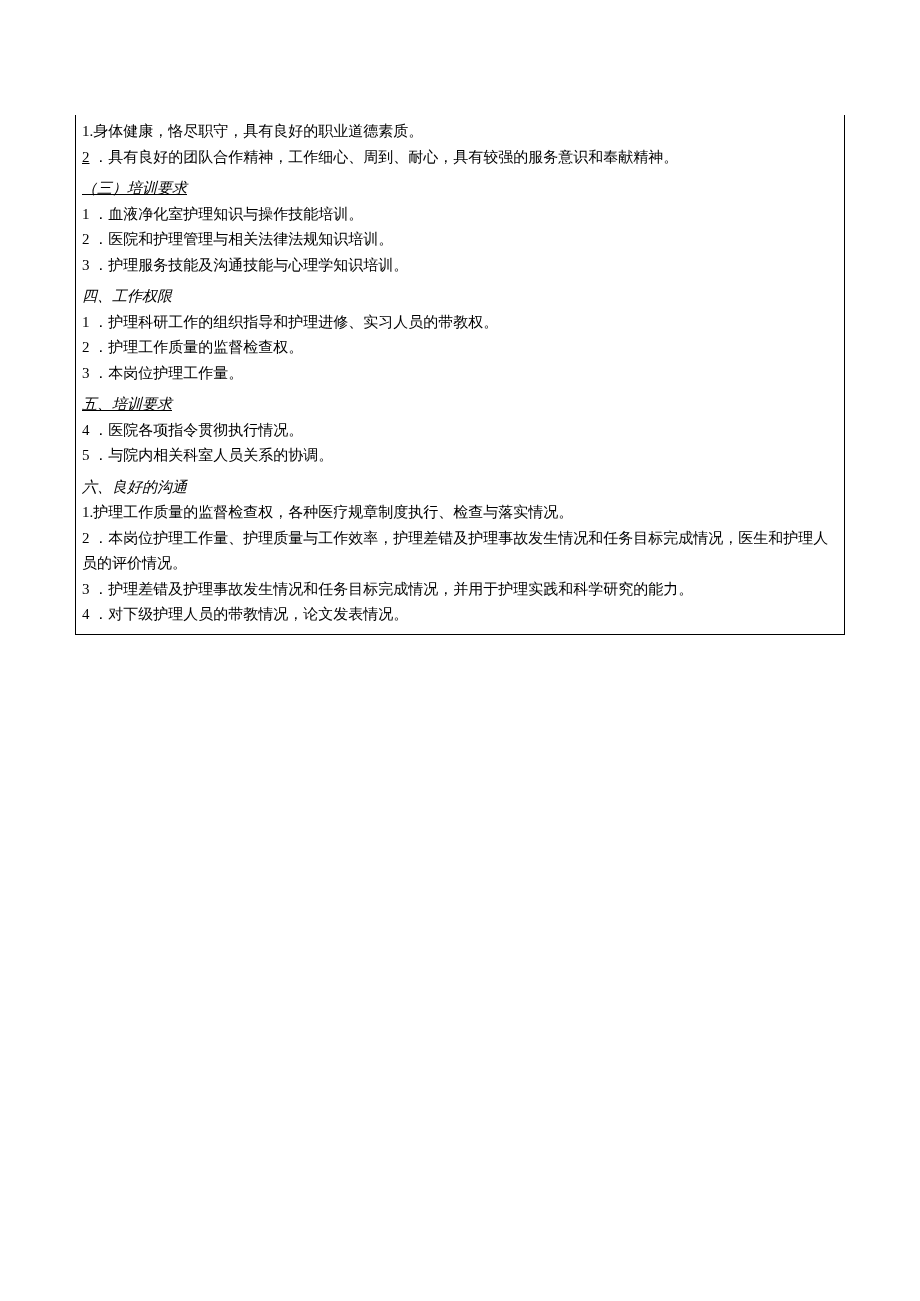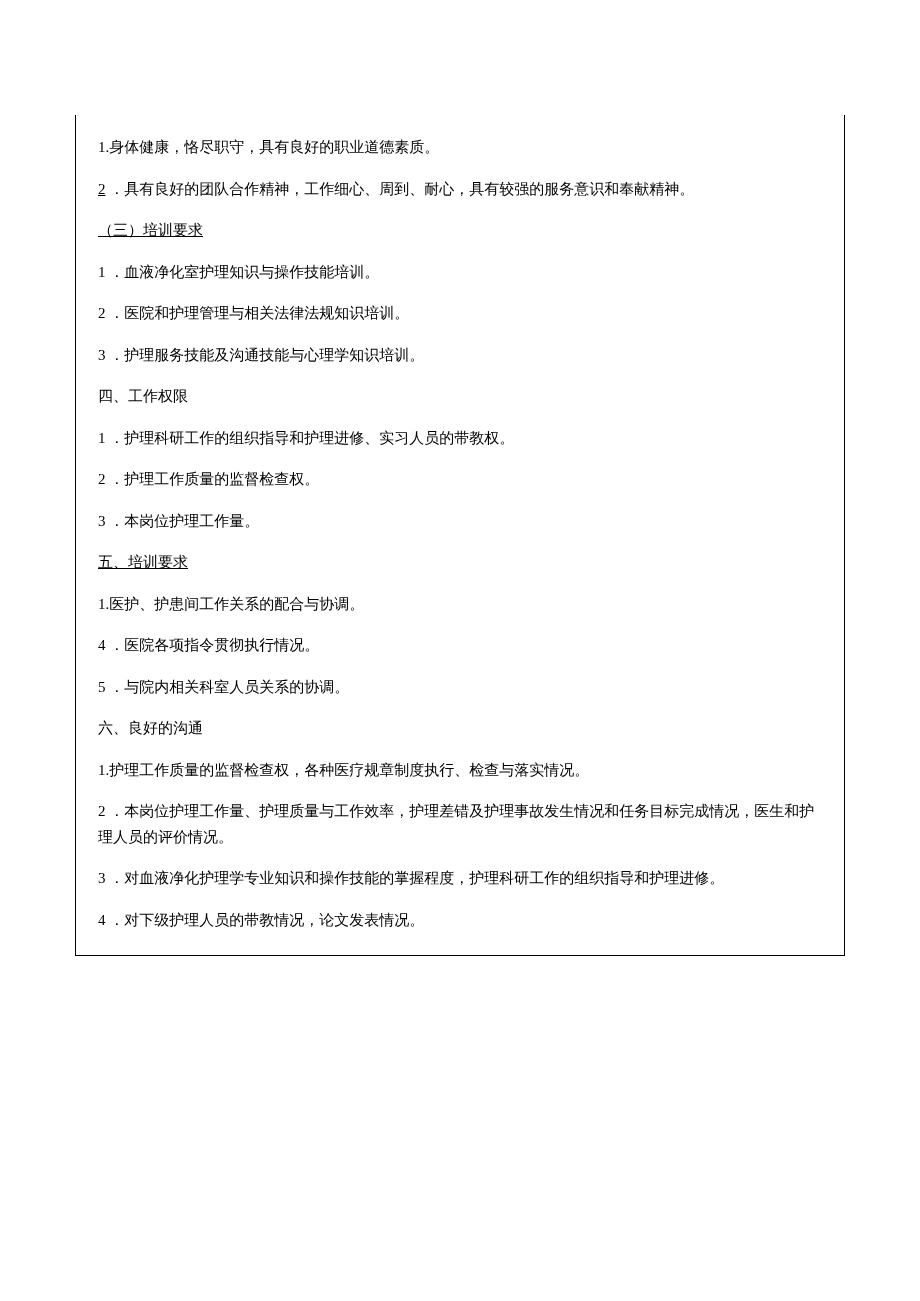--- a/index.html
+++ b/index.html
@@ -21,28 +21,29 @@
       background: #ffffff;
       padding: 0;
     }
     .content-box {
       border: 1px solid #000000;
       border-top: none;
       margin: 115px 75px 0 75px;
       padding: 4px 6px 6px 6px;
     }
     .line {
-      margin: 16px;
+      margin: 0;
       padding: 0;
     }
     .underlined {
       text-decoration: underline;
     }
     .section-gap {
       margin-top: 6px;
+      font-style: italic;
     }
     .num-underline {
       text-decoration: underline;
     }
   </style>
 </head>
 <body>
 
 <div class="page">
   <div class="content-box">
@@ -50,22 +51,21 @@
       <p class="line"><span class="num-underline">2</span><span> ．具有良好的团队合作精神，工作细心、周到、耐心，具有较强的服务意识和奉献精神。</span></p>
       <p class="line section-gap"><span class="underlined">（三）培训要求</span></p>
       <p class="line"><span>1</span><span> ．血液净化室护理知识与操作技能培训。</span></p>
       <p class="line"><span>2</span><span> ．医院和护理管理与相关法律法规知识培训。</span></p>
       <p class="line"><span>3</span><span> ．护理服务技能及沟通技能与心理学知识培训。</span></p>
       <p class="line section-gap"><span>四、工作权限</span></p>
       <p class="line"><span>1</span><span> ．护理科研工作的组织指导和护理进修、实习人员的带教权。</span></p>
       <p class="line"><span>2</span><span> ．护理工作质量的监督检查权。</span></p>
       <p class="line"><span>3</span><span> ．本岗位护理工作量。</span></p>
       <p class="line section-gap"><span class="underlined">五、培训要求</span></p>
-      <p class="line"><span>1.</span><span>医护、护患间工作关系的配合与协调。</span></p>
       <p class="line"><span>4</span><span> ．医院各项指令贯彻执行情况。</span></p>
       <p class="line"><span>5</span><span> ．与院内相关科室人员关系的协调。</span></p>
       <p class="line section-gap"><span>六、良好的沟通</span></p>
       <p class="line"><span>1.</span><span>护理工作质量的监督检查权，各种医疗规章制度执行、检查与落实情况。</span></p>
       <p class="line"><span>2</span><span> ．本岗位护理工作量、护理质量与工作效率，护理差错及护理事故发生情况和任务目标完成情况，医生和护理人员的评价情况。</span></p>
-      <p class="line"><span>3</span><span> ．对血液净化护理学专业知识和操作技能的掌握程度，护理科研工作的组织指导和护理进修。</span></p>
+      <p class="line"><span>3</span><span> ．护理差错及护理事故发生情况和任务目标完成情况，并用于护理实践和科学研究的能力。</span></p>
       <p class="line"><span>4</span><span> ．对下级护理人员的带教情况，论文发表情况。</span></p>
     </div>
 </div>
 
 </body></html>

